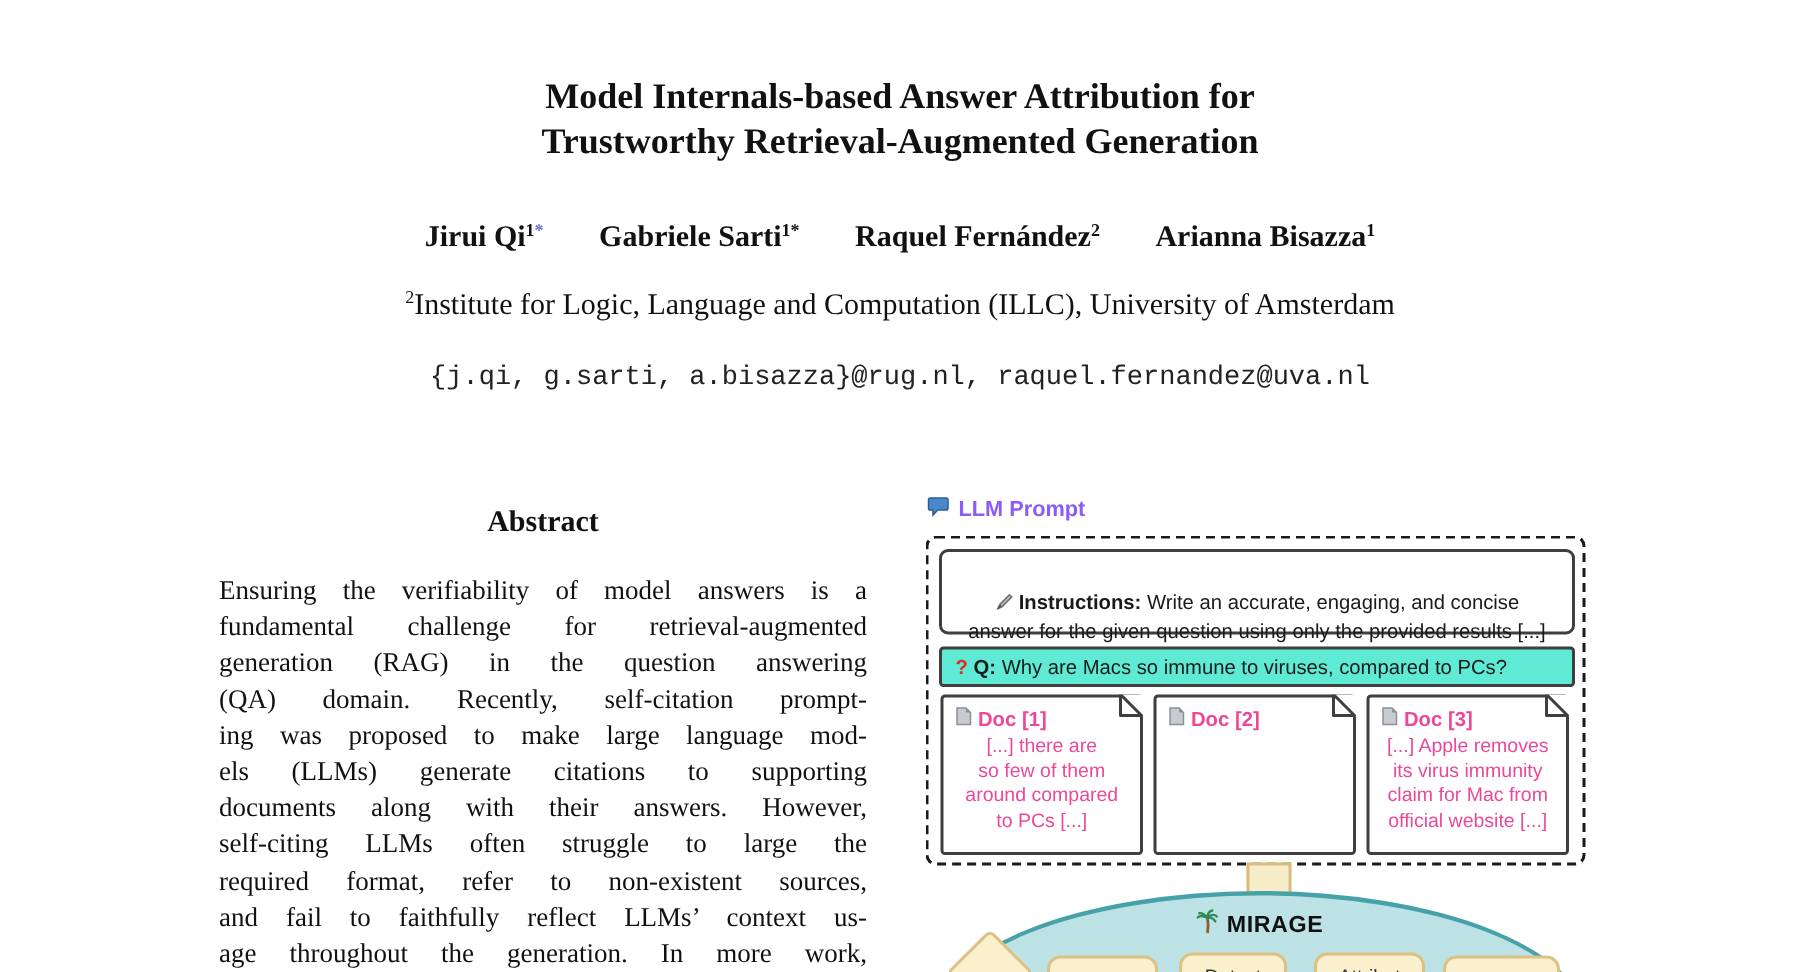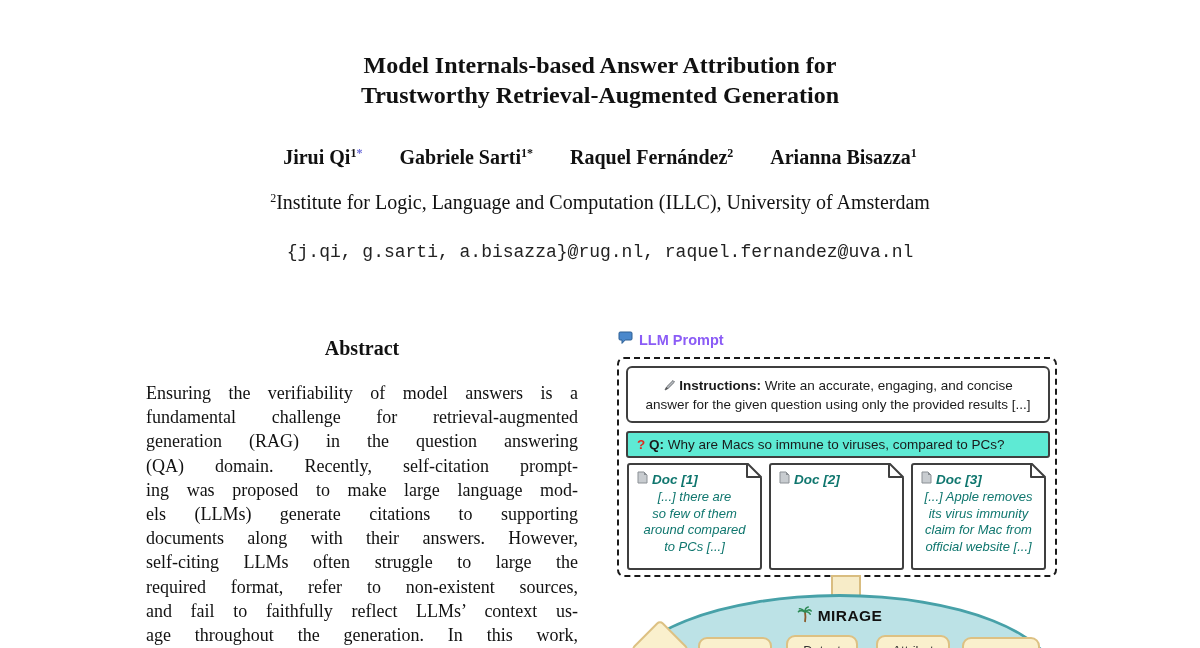--- a/index.html
+++ b/index.html
@@ -28,31 +28,31 @@
               font-size:18px; line-height:24.2px; }
   .abs-line { text-align:justify; text-align-last:justify; white-space:nowrap; }
   .prompt-label { position:absolute; left:618px; top:331px; display:flex; align-items:center;
                   gap:6px; font-family:"Liberation Sans", sans-serif; font-weight:bold;
                   font-size:14.5px; color:#8b5cf6; }
   .dashed-box { position:absolute; left:617px; top:357px; width:440px; height:220px;
                 border:2.5px dashed #1a1a1a; border-radius:7px; }
   .instr-box { position:absolute; left:626px; top:366px; width:424px; height:57px;
                background:#fff; border:2px solid #3f3f3f; border-radius:6px;
                font-family:"Liberation Sans", sans-serif; font-size:13.5px; line-height:19px;
-               color:#1a1a1a; text-align:center; padding-top:8px; }
+               color:#1a1a1a; text-align:center; padding-top:24px; }
   .instr-box svg { vertical-align:-2px; margin-right:3px; }
   .q-box { position:absolute; left:626px; top:431px; width:424px; height:27px;
            background:#5eead4; border:2px solid #3f3f3f; border-radius:3px;
            font-family:"Liberation Sans", sans-serif; font-size:13.5px; line-height:23px;
            color:#1a1a1a; padding-left:9px; }
   .q-mark { color:#e02b20; font-weight:bold; }
   .q-label { font-weight:bold; }
   .doc-box { position:absolute; top:463px; width:135px; height:107px; background:#fff;
              border:2px solid #3f3f3f; border-radius:3px;
-             font-family:"Liberation Sans", sans-serif; color:#0f766e;font-style:italic; }
+             font-family:"Liberation Sans", sans-serif; color:#ec4899; }
   .doc1 { left:627px; } .doc2 { left:769px; } .doc3 { left:911px; }
   .doc-title { display:flex; align-items:center; gap:4px; margin:6px 0 2px 8px;
                font-weight:bold; font-size:13.5px; }
   .doc-text { text-align:center; font-size:13px; line-height:16.5px; }
   .dogear { position:absolute; top:-2px; right:-2px; }
   .connector { position:absolute; left:831px; top:575px; width:30px; height:23px;
                background:#f7ecc8; border:2px solid #d9bd80; }
   .ellipse { position:absolute; left:621px; top:594px; width:437px; height:175px;
              background:#bce2e6; border:3px solid #47a1a8; border-radius:50%; }
   .mirage-title { position:absolute; left:621px; top:605px; width:437px;
@@ -97,21 +97,21 @@
     <div class="abs-line">Ensuring the verifiability of model answers is a</div>
     <div class="abs-line">fundamental challenge for retrieval-augmented</div>
     <div class="abs-line">generation (RAG) in the question answering</div>
     <div class="abs-line">(QA) domain. Recently, self-citation prompt-</div>
     <div class="abs-line">ing was proposed to make large language mod-</div>
     <div class="abs-line">els (LLMs) generate citations to supporting</div>
     <div class="abs-line">documents along with their answers. However,</div>
     <div class="abs-line">self-citing LLMs often struggle to large the</div>
     <div class="abs-line">required format, refer to non-existent sources,</div>
     <div class="abs-line">and fail to faithfully reflect LLMs’ context us-</div>
-    <div class="abs-line">age throughout the generation. In this work,</div>
+    <div class="abs-line">age throughout the generation. In more work,</div>
   </div>
 
   <div class="prompt-label">
     <span><svg width="15" height="14" viewBox="0 0 15 14">
           <path d="M2.2 1 h10.6 a1.2 1.2 0 0 1 1.2 1.2 v5.6 a1.2 1.2 0 0 1 -1.2 1.2 H7.2 L4 12.4 V9 H2.2 A1.2 1.2 0 0 1 1 7.8 V2.2 A1.2 1.2 0 0 1 2.2 1 Z" fill="#4a88cc" stroke="#2d5e93" stroke-width="1"></path>
         </svg></span>
     <span>LLM Prompt</span>
   </div>
 
   <div class="dashed-box"></div>

